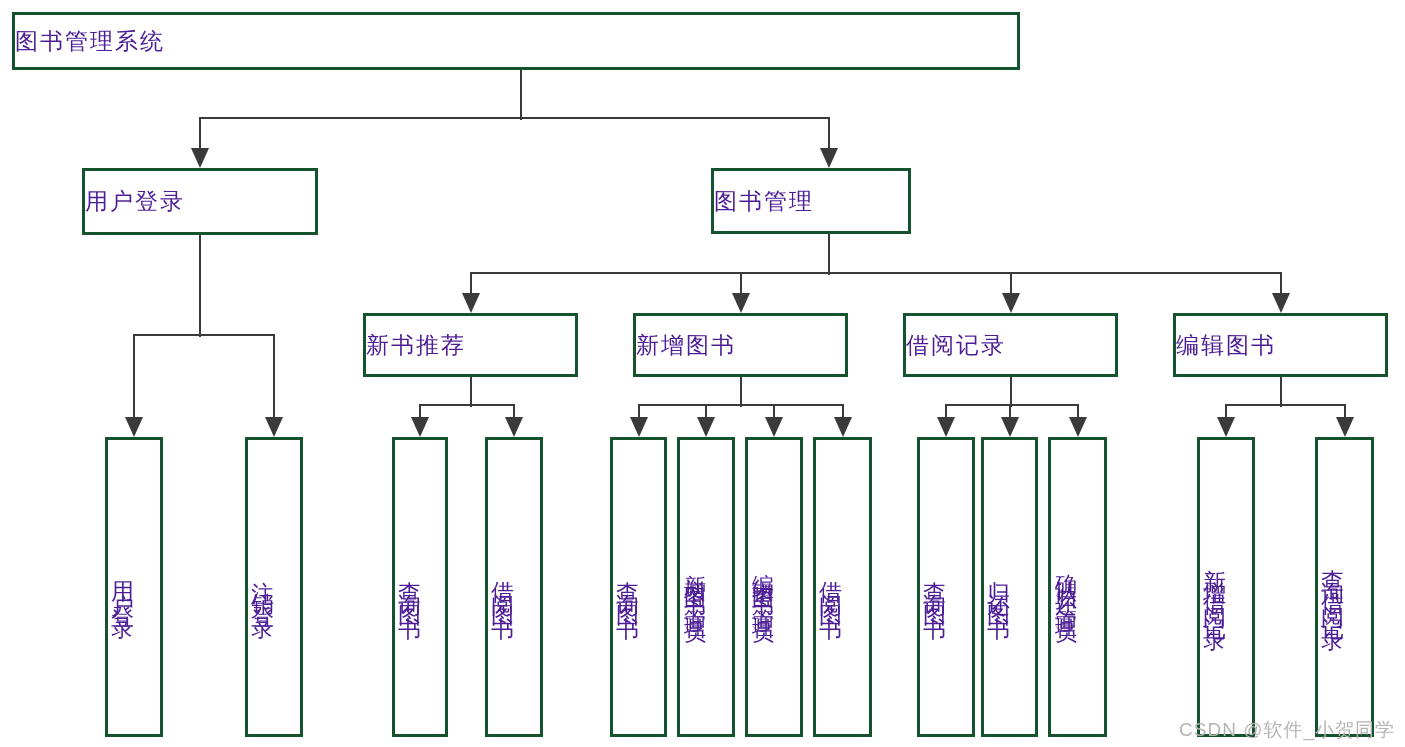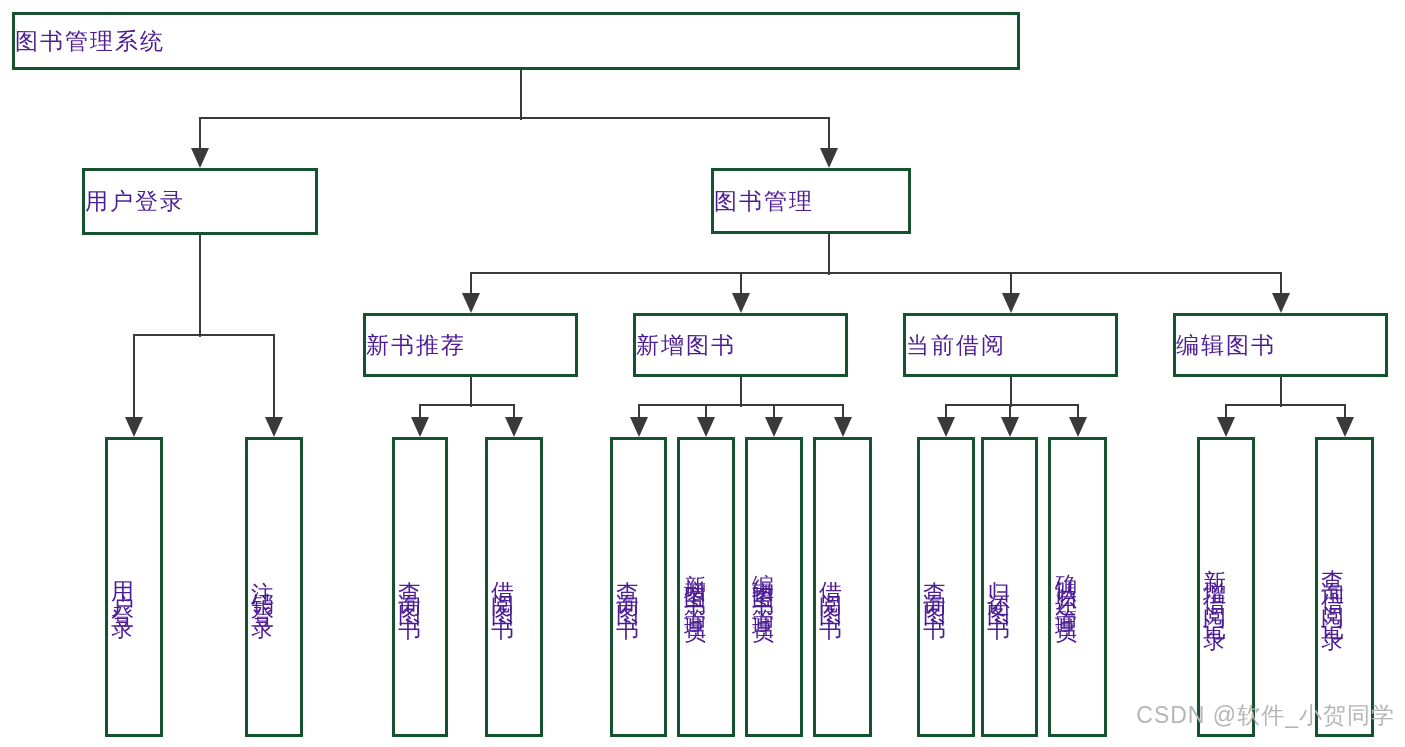--- a/index.html
+++ b/index.html
@@ -47,22 +47,22 @@
     position:absolute;
     width:0;height:0;
     border-left:9px solid transparent;
     border-right:9px solid transparent;
     border-top:20px solid #3a3a3a;
     z-index:1;
   }
   .watermark{
     position:absolute;
     right:10px;
-    bottom:16px;
-    font-size:23px;
+    bottom:4px;
+    font-size:19px;
     color:#b5b5b5;
     letter-spacing:1px;
     z-index:5;
   }
 </style>
 </head>
 <body>
 
 <div class="canvas">
   <div id="nodes">
@@ -135,21 +135,21 @@
         <span class="lbl tight">编辑图书（管理员）</span>
       </div>
       <div class="vline" style="left: 841.5px; top: 405px; height: 14px;"></div>
       <div class="arrowhead" style="left: 833.5px; top: 417px;"></div>
       <div class="node v" style="left: 813px; top: 437px; width: 59px; height: 300px;">
         <span class="lbl">借阅图书</span>
       </div>
       <div class="vline" style="left: 1009.5px; top: 273px; height: 22px;"></div>
       <div class="arrowhead" style="left: 1001.5px; top: 293px;"></div>
       <div class="node" style="left: 903px; top: 313px; width: 215px; height: 64px;">
-        <span class="lbl">当前借阅</span>
+        <span class="lbl">借阅记录</span>
       </div>
       <div class="vline" style="left: 1009.5px; top: 377px; height: 30px;"></div>
       <div class="hline" style="left: 945px; top: 404px; width: 133.5px;"></div>
       <div class="vline" style="left: 945px; top: 405px; height: 14px;"></div>
       <div class="arrowhead" style="left: 937px; top: 417px;"></div>
       <div class="node v" style="left: 917px; top: 437px; width: 58px; height: 300px;">
         <span class="lbl">查询图书</span>
       </div>
       <div class="vline" style="left: 1008.5px; top: 405px; height: 14px;"></div>
       <div class="arrowhead" style="left: 1000.5px; top: 417px;"></div>

